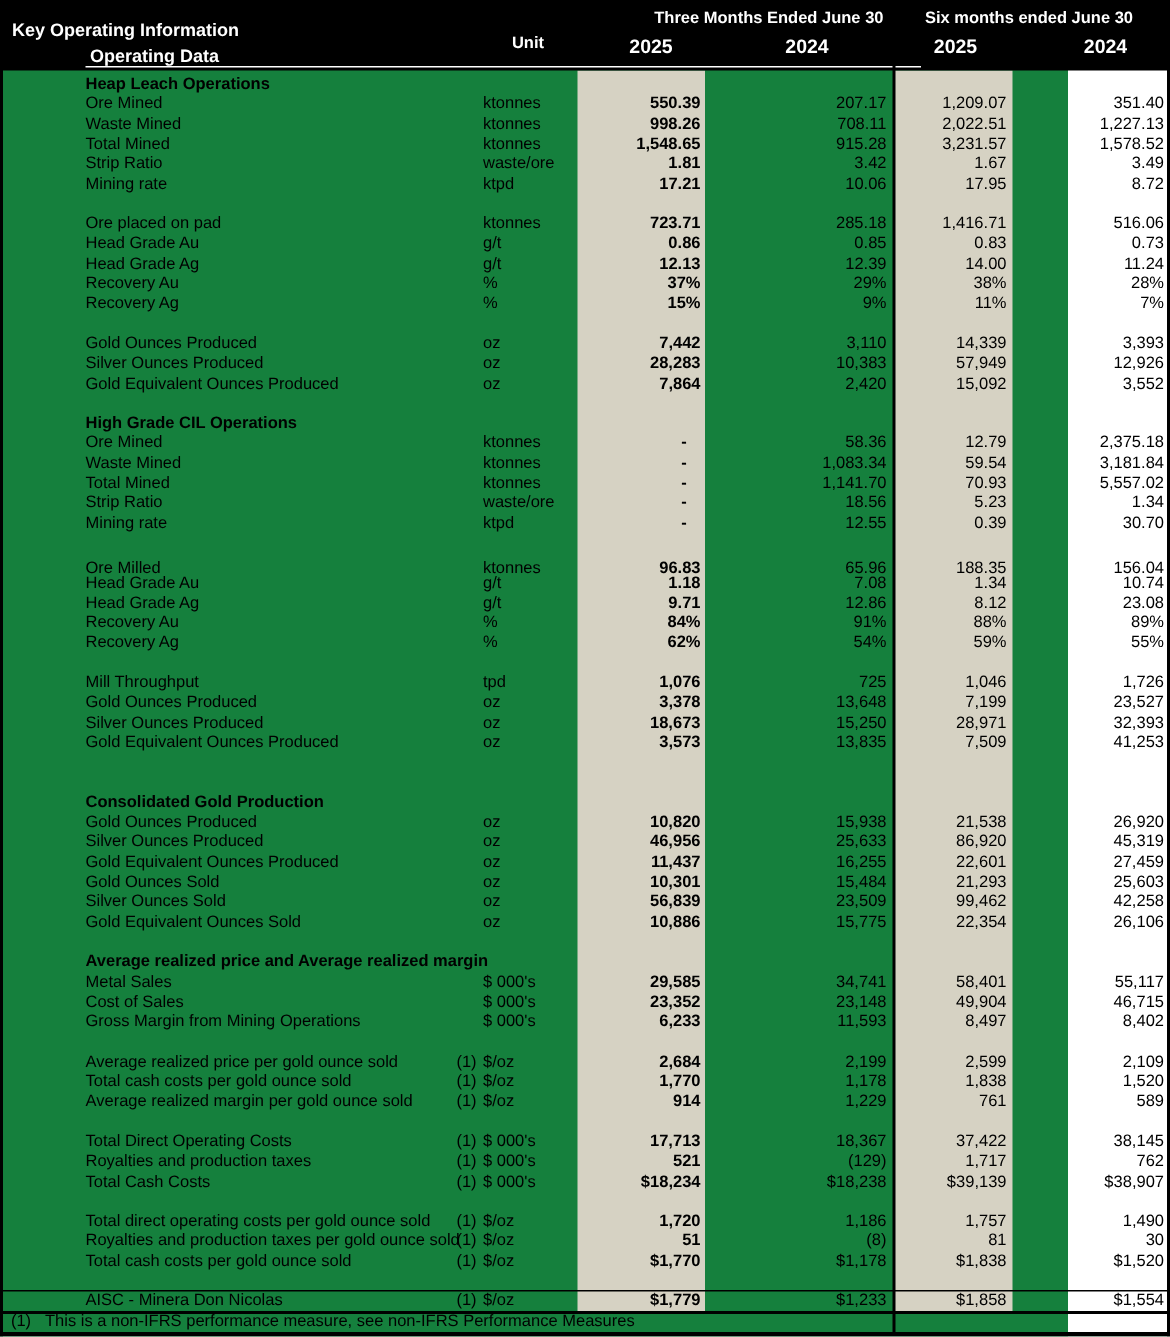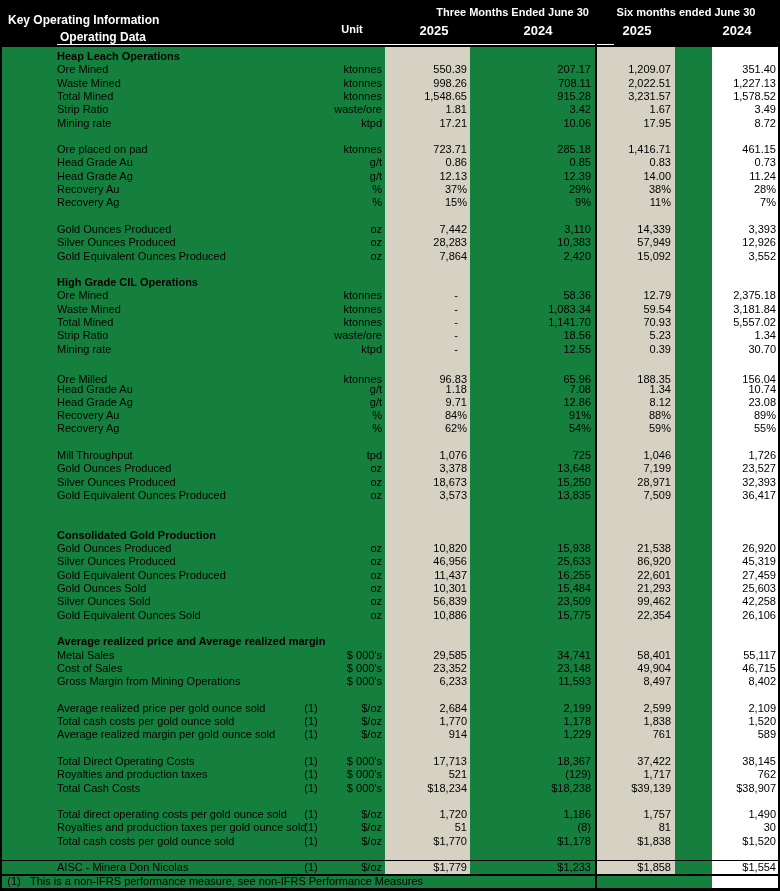--- a/index.html
+++ b/index.html
@@ -30,23 +30,23 @@
   .hline-foot-top { position:absolute; left:0; top:874px; width:780px; height:2px; background:var(--border,#000); }
   .bottom-bar { position:absolute; left:0; top:888px; width:780px; height:3px; background:var(--border,#000); }
 
   
   #body-rows { position:absolute; left:0; top:0; width:780px; height:891px; }
   .row { position:absolute; left:0; width:780px; height:13.3px; line-height:13.3px; font-size:11px; }
   .row.section .label { font-weight:bold; }
   .cell { position:absolute; top:0; white-space:pre; }
   .label { left:57px; }
   .note { left:299px; width:24px; text-align:center; }
-  .unit { left:322px; width:60px; text-align:right; }
+  .unit { left:322px; width:60px; text-align:left; }
   .v { text-align:right; }
-  .v0 { left:360px; width:107px; }
+  .v0 { left:360px; width:107px;font-weight:bold; }
   .v1 { left:484px; width:107px; }
   .v2 { left:564px; width:107px; }
   .v3 { left:669px; width:107px; }
 
   
   .footnote-row { position:absolute; left:0; top:875px; width:780px; height:13px; line-height:13px; font-size:11px; }
   .fn-marker { position:absolute; left:2px; width:24px; text-align:center; }
   .fn-text { position:absolute; left:30px; }
 </style>
 </head>
@@ -114,21 +114,21 @@
         <span class="cell v v2">17.95</span>
         <span class="cell v v3">8.72</span>
       </div>
       <div class="row" style="top: 129.8px;"></div>
       <div class="row" style="top: 143.1px;">
         <span class="cell label">Ore placed on pad</span>
         <span class="cell unit">ktonnes</span>
         <span class="cell v v0">723.71</span>
         <span class="cell v v1">285.18</span>
         <span class="cell v v2">1,416.71</span>
-        <span class="cell v v3">461.15</span>
+        <span class="cell v v3">516.06</span>
       </div>
       <div class="row" style="top: 156.4px;">
         <span class="cell label">Head Grade Au</span>
         <span class="cell unit">g/t</span>
         <span class="cell v v0">0.86</span>
         <span class="cell v v1">0.85</span>
         <span class="cell v v2">0.83</span>
         <span class="cell v v3">0.73</span>
       </div>
       <div class="row" style="top: 169.7px;">
@@ -289,21 +289,21 @@
         <span class="cell v v1">15,250</span>
         <span class="cell v v2">28,971</span>
         <span class="cell v v3">32,393</span>
       </div>
       <div class="row" style="top: 488.9px;">
         <span class="cell label">Gold Equivalent Ounces Produced</span>
         <span class="cell unit">oz</span>
         <span class="cell v v0">3,573</span>
         <span class="cell v v1">13,835</span>
         <span class="cell v v2">7,509</span>
-        <span class="cell v v3">36,417</span>
+        <span class="cell v v3">41,253</span>
       </div>
       <div class="row" style="top: 502.2px;"></div>
       <div class="row" style="top: 515.5px;"></div>
       <div class="row section" style="top: 528.8px;">
         <span class="cell label">Consolidated Gold Production</span>
       </div>
       <div class="row" style="top: 542.1px;">
         <span class="cell label">Gold Ounces Produced</span>
         <span class="cell unit">oz</span>
         <span class="cell v v0">10,820</span>

